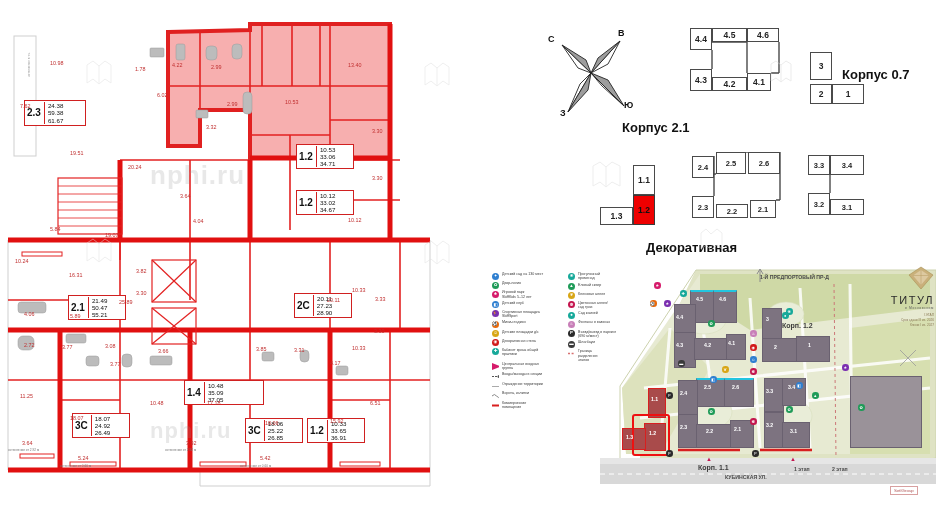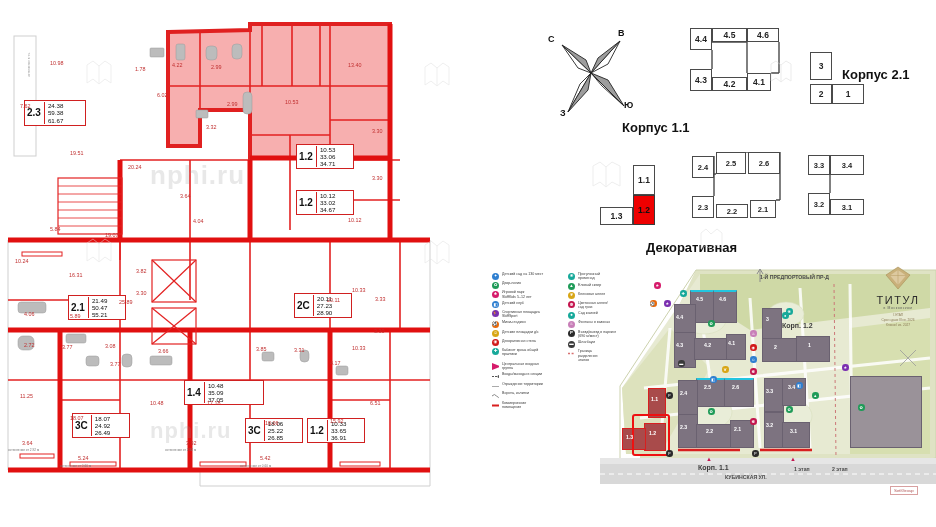--- a/index.html
+++ b/index.html
@@ -52,21 +52,21 @@
   .map-lbl.big{font-size:7px;}
   .bld{position:absolute;background:#7d7380;border:.4px solid #6a6170;}
   .bld.lt{background:#9a9299;}
   .bld.red{background:#a94b4b;border:1.6px solid #d81f1f;}
   .bld.cyan{border-top:2px solid #22c5e0;}
   .mapdot{position:absolute;width:6.5px;height:6.5px;border-radius:50%;
           display:flex;align-items:center;justify-content:center;font-size:4px;color:#fff;}
   .hl-ring{position:absolute;border:2.2px solid #ee1111;border-radius:3px;}
 
   
-  #logo{position:absolute;left:862px;top:266px;width:72px;text-align:center;}
+  #logo{position:absolute;left:862px;top:266px;width:72px;text-align:right;}
   #logo .mark{font-size:20px;color:#b9a06a;line-height:1;}
   #logo .nm{font-size:11px;letter-spacing:1.6px;color:#2b2b2b;margin-top:1px;}
   #logo .sub{font-size:3.4px;letter-spacing:.6px;color:#5a5a5a;}
   #logo .meta{font-size:3.2px;color:#8a7a55;margin-top:3px;line-height:1.5;}
 
   .wm{position:absolute;font-size:26px;font-weight:700;color:rgba(150,150,150,.22);
       letter-spacing:1px;pointer-events:none;}
 </style>
 </head>
 <body>
@@ -319,21 +319,21 @@
       <polygon points="43,45 20,84 40,62" fill="#9d9d9d"></polygon>
       <polygon points="43,45 76,78 54,58" fill="#fff"></polygon>
       <polygon points="43,45 76,78 60,52" fill="#9d9d9d"></polygon>
     </g>
   </svg>
   <span class="compass-lbl" style="left:0px;top:6px;">С</span>
   <span class="compass-lbl" style="left:70px;top:0px;">В</span>
   <span class="compass-lbl" style="left:76px;top:72px;">Ю</span>
   <span class="compass-lbl" style="left:12px;top:80px;">З</span>
 </div>
-<div class="blktitle" style="left:622px;top:120px;">Корпус 1.1</div>
+<div class="blktitle" style="left:622px;top:120px;">Корпус 2.1</div>
 
 <div class="abs" style="left:690px;top:28px;width:96px;height:66px;">
   <div class="blkcell" style="left:0;top:0;width:22px;height:22px;">4.4</div>
   <div class="blkcell" style="left:22px;top:0;width:35px;height:14px;">4.5</div>
   <div class="blkcell" style="left:57px;top:0;width:32px;height:14px;">4.6</div>
   <div class="blkcell" style="left:0;top:41px;width:22px;height:22px;">4.3</div>
   <div class="blkcell" style="left:22px;top:49px;width:35px;height:14px;">4.2</div>
   <div class="blkcell" style="left:57px;top:45px;width:24px;height:18px;">4.1</div>
   <svg class="abs" width="96" height="66" style="left:0;top:0;">
     <g stroke="#4a4a4a" stroke-width="1.4" fill="none">
@@ -346,21 +346,21 @@
         <line x1="11" y1="5" x2="11" y2="22" stroke="#d8d8d8"></line>
       </svg>
   </div>
 </div>
 
 <div class="abs" style="left:810px;top:52px;width:54px;height:54px;">
   <div class="blkcell" style="left:0;top:0;width:22px;height:28px;">3</div>
   <div class="blkcell" style="left:0;top:32px;width:22px;height:20px;">2</div>
   <div class="blkcell" style="left:22px;top:32px;width:32px;height:20px;">1</div>
 </div>
-<div class="blktitle" style="left:842px;top:67px;">Корпус 2.1</div>
+<div class="blktitle" style="left:842px;top:67px;">Корпус 0.7</div>
 
 <div class="abs" style="left:600px;top:165px;width:66px;height:66px;">
   <div class="blkcell" style="left:33px;top:0;width:22px;height:30px;">1.1</div>
   <div class="blkcell red" style="left:33px;top:30px;width:22px;height:30px;">1.2</div>
   <div class="blkcell" style="left:0;top:42px;width:33px;height:18px;">1.3</div>
   <div class="ghost" style="left:-8px;top:-4px;">
     <svg width="30" height="28">
         <path d="M1,5 L8,1 L14,6 L20,1 L28,5 L28,25 L20,21 L14,26 L8,21 L1,25 Z" fill="none" stroke="#dcdcdc" stroke-width="1"></path>
         <line x1="14" y1="6" x2="14" y2="26" stroke="#dcdcdc"></line>
       </svg>

